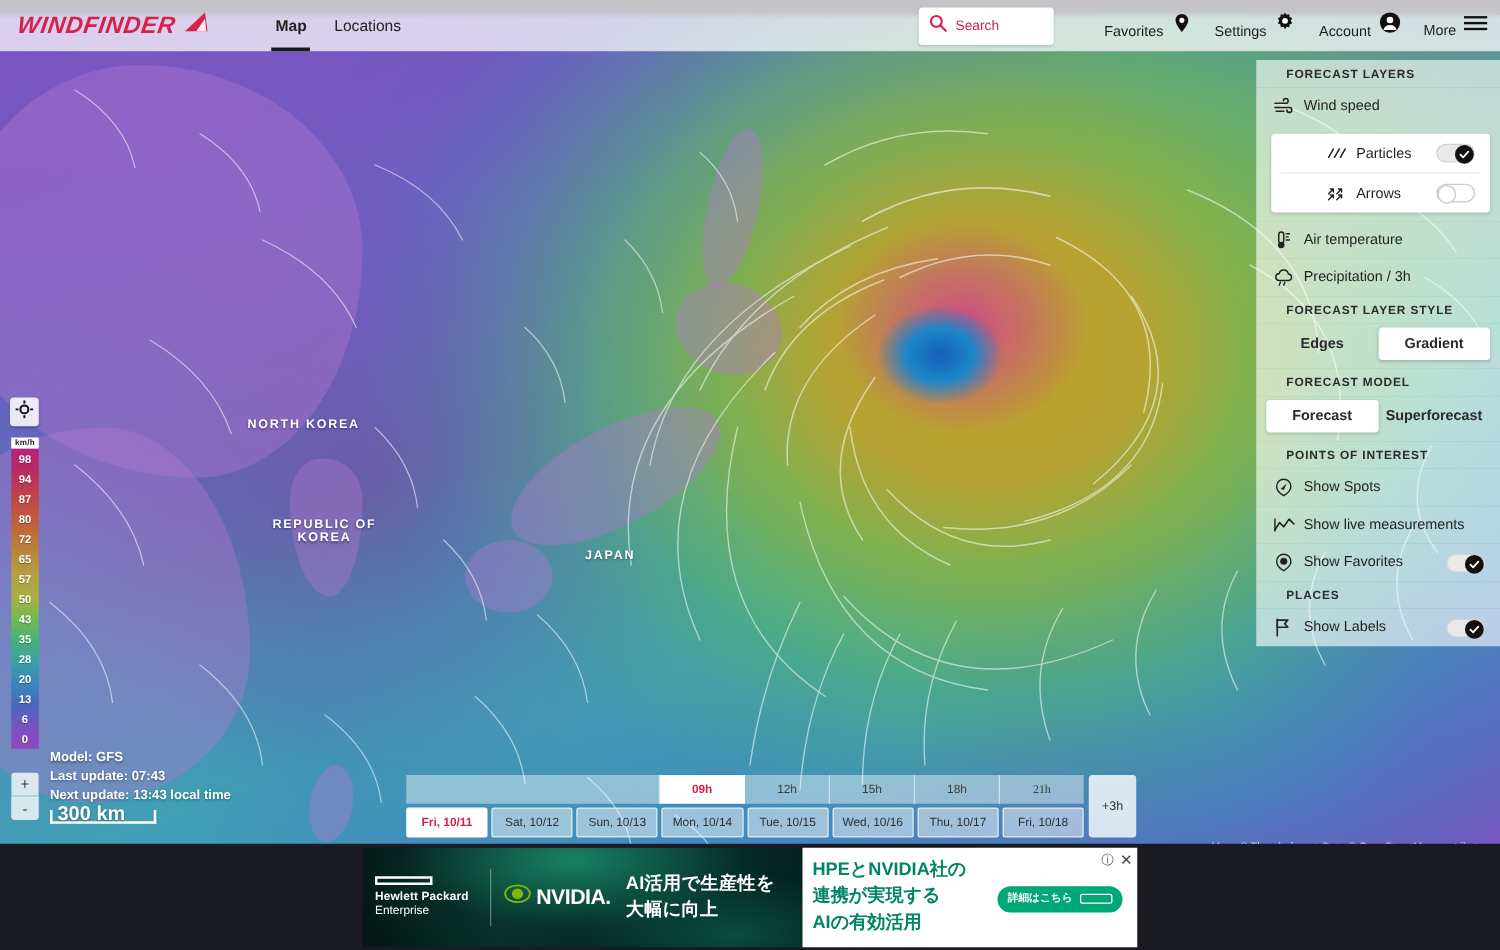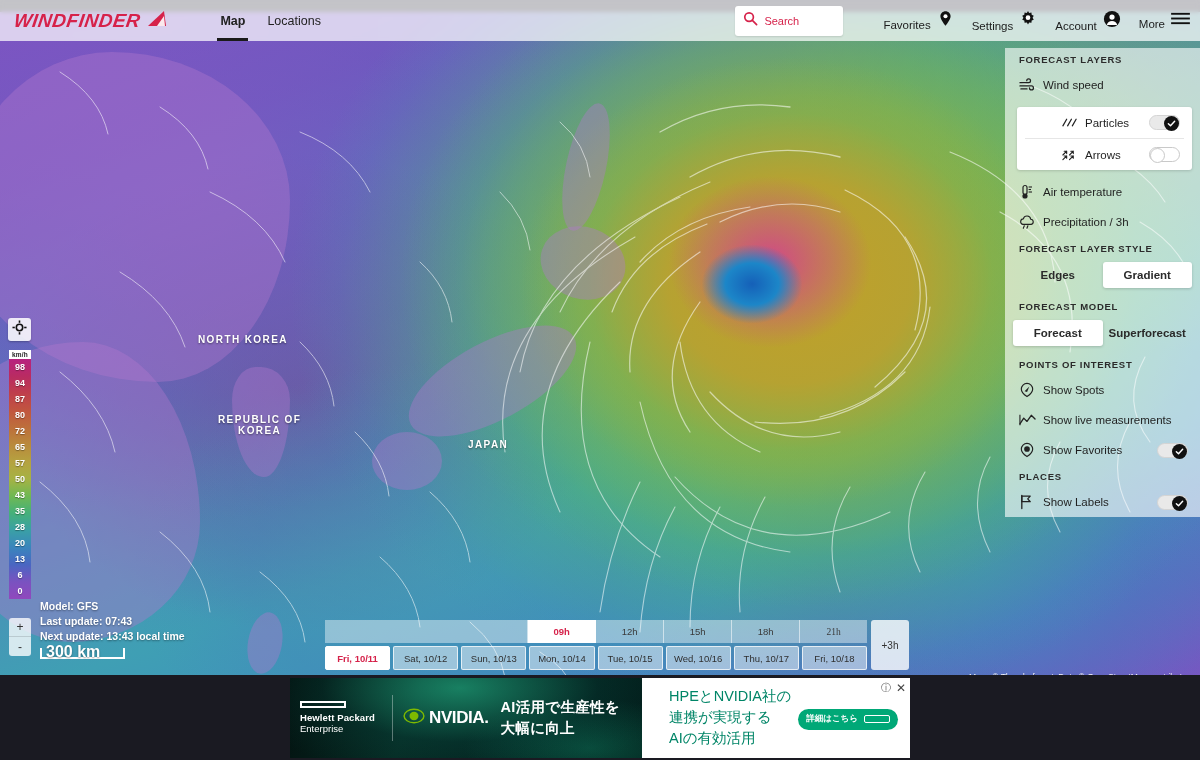--- a/index.html
+++ b/index.html
@@ -143,21 +143,21 @@
   }
 
   
   #panel {
     position: absolute; right: 0; top: 48px; width: 195px;
     z-index: 30; font-size: 11.5px; color: #222;
   }
   .p-section-title {
     background: rgba(255,255,255,0.62);
     font-size: 9.5px; font-weight: 700; letter-spacing: .7px; color: #2b2b2b;
-    padding: 6px 14px 5px 14px; text-transform: uppercase;
+    padding: 6px 14px 5px 24px; text-transform: uppercase;
   }
   .p-row {
     background: rgba(255,255,255,0.62);
     height: 30px; display: flex; align-items: center; padding: 0 12px 0 14px; cursor: pointer;
   }
   .p-row .ico { width: 20px; display: flex; align-items: center; justify-content: flex-start; }
   .p-row .txt { font-size: 11.5px; color: #1f1f1f; margin-left: 4px; }
   .p-card {
     background: #ffffff; margin: 4px 8px 4px 12px; border-radius: 3px;
     box-shadow: 0 1px 3px rgba(0,0,0,.16);
@@ -246,21 +246,21 @@
   #nv-logo .nv-txt { font-size: 17px; font-weight: 700; letter-spacing: -0.4px; margin-left: 4px; }
   #ad-jp {
     margin-left: 12px; font-size: 14.5px; font-weight: 700; line-height: 21px;
     letter-spacing: .3px;
   }
   #ad-right {
     width: 268px; height: 80px; background: #fff; position: relative;
     display: flex; align-items: center;
   }
   #ad-right-text {
-    margin-left: 27px; color: #008567; font-size: 14.5px; font-weight: 400; line-height: 21px;
+    margin-left: 8px; color: #008567; font-size: 14.5px; font-weight: 700; line-height: 21px;
   }
   #ad-cta {
     position: absolute; right: 12px; top: 31px;
     background: #00a877; color: #fff; border-radius: 12px;
     height: 21px; display: flex; align-items: center; padding: 0 8px;
     font-size: 8.5px; font-weight: 700; cursor: pointer;
   }
   #ad-cta .pill { width: 26px; height: 8px; border: 1.5px solid #fff; border-radius: 2px; margin-left: 6px; }
   #ad-corner { position: absolute; right: 4px; top: 3px; display: flex; align-items: center; gap: 5px; }
   #ad-corner .gi { font-size: 10px; color: #555; cursor: pointer; }

